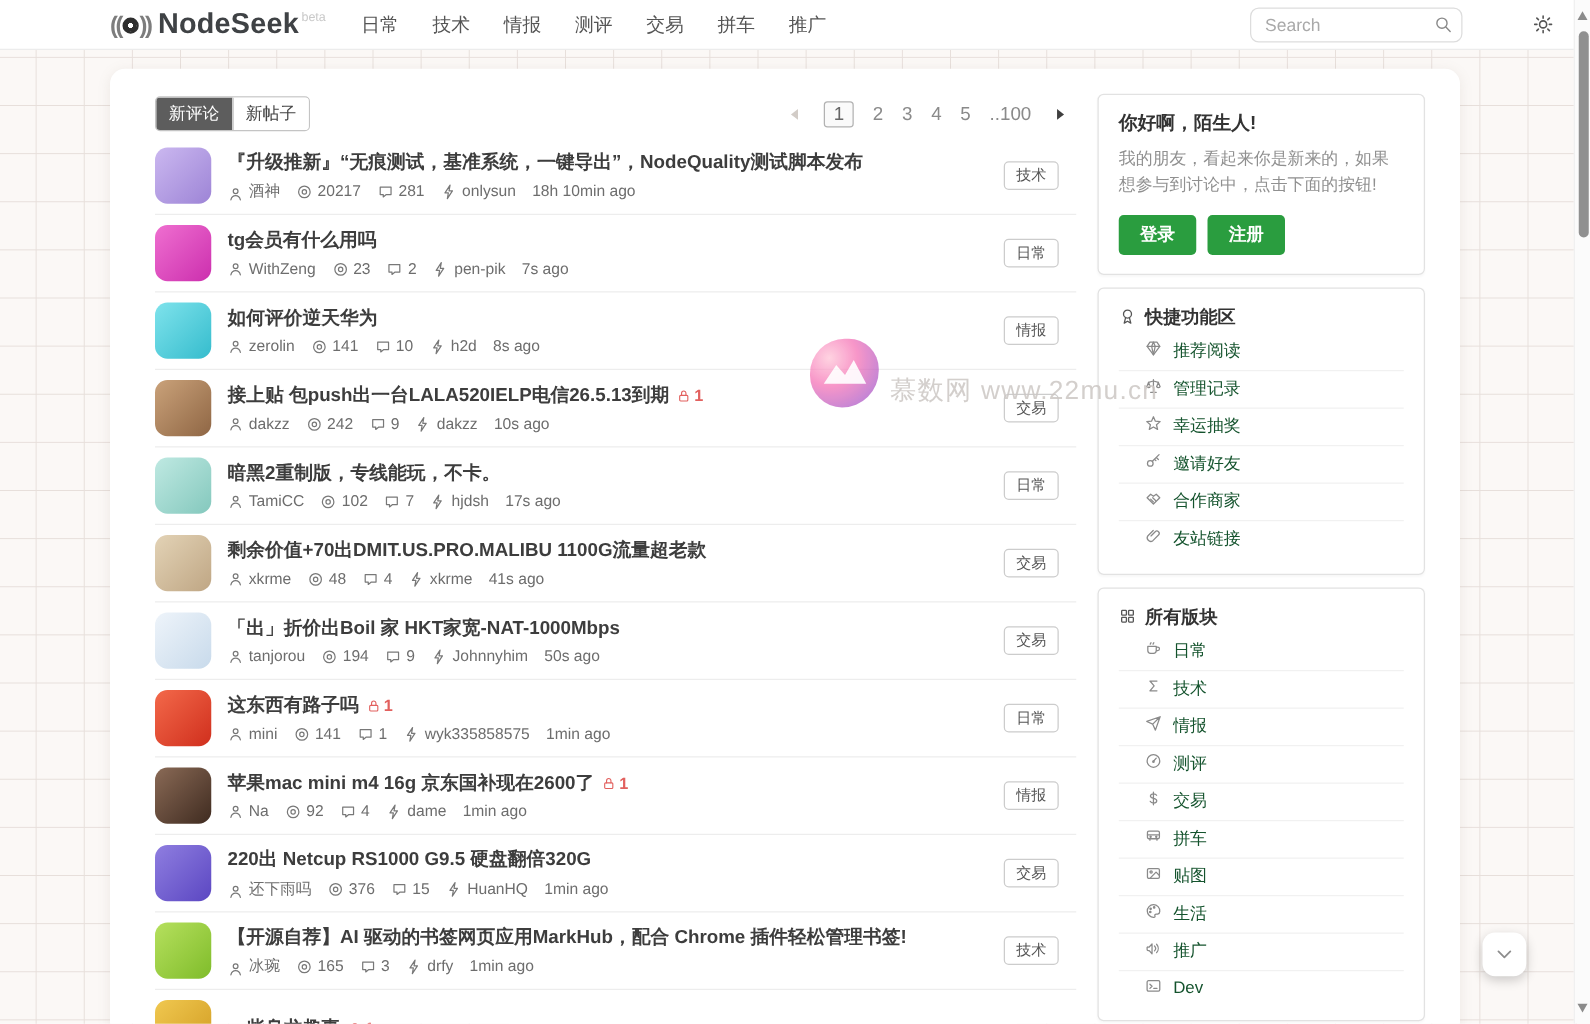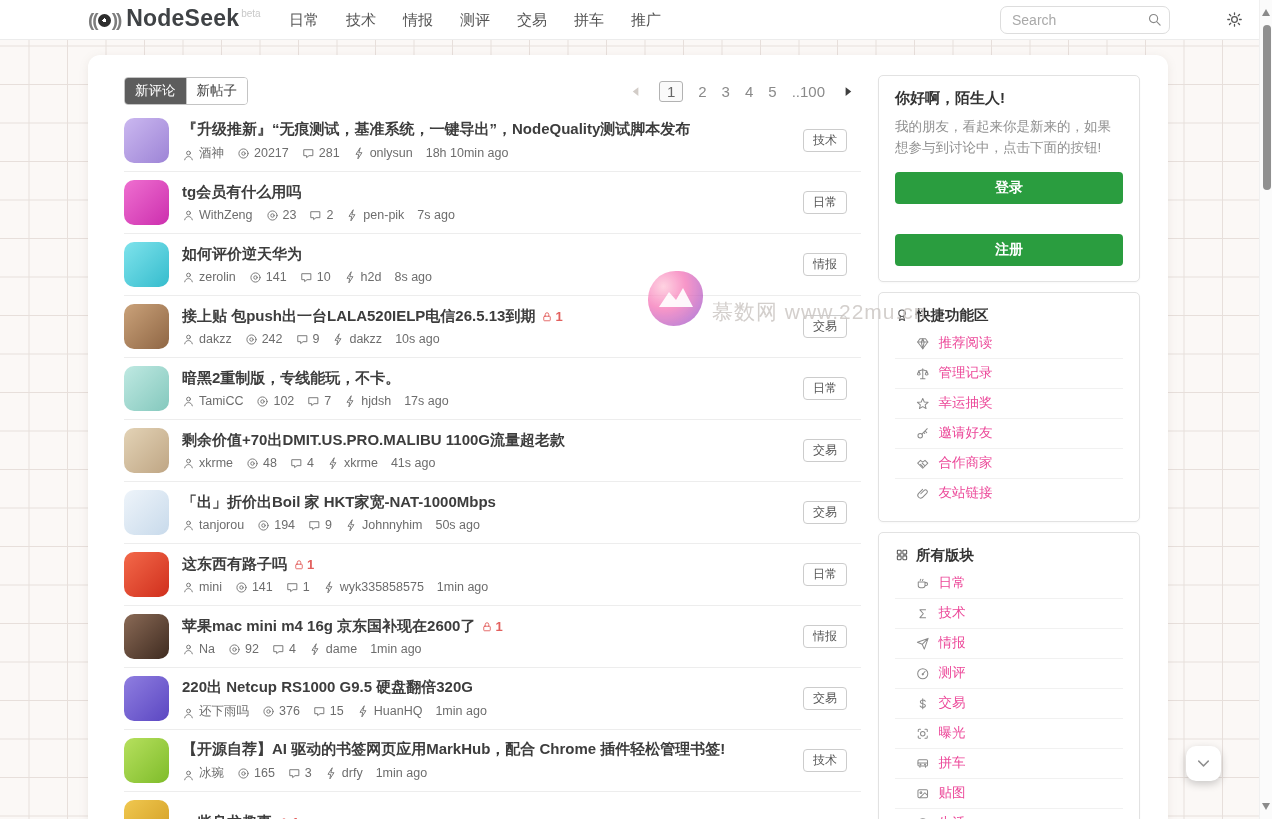--- a/index.html
+++ b/index.html
@@ -78,25 +78,25 @@
   .post-meta { display:flex; align-items:center; gap:13px; font-size:12.5px; color:#6d6d6d; }
   .pm { display:inline-flex; align-items:flex-end; gap:4px; }
   .pm .ic { font-size:13px; color:#787878; }
   .post-tag { border:1px solid #ccc; border-radius:4px; padding:2px 9px; font-size:12px; color:#555; background:#fff; margin:0 14px 0 12px; flex:0 0 auto; cursor:pointer; }
 
   
   .sidebar { position:absolute; left:790px; top:20px; width:262px; display:flex; flex-direction:column; gap:10px; }
   .sb-card { border:1px solid #e2e2e2; border-radius:5px; background:#fff; padding:13px 16px; box-shadow:0 1px 2px rgba(0,0,0,.03); }
   .greet-title { font-size:15px; font-weight:700; color:#333; margin-bottom:9px; }
   .greet-text { font-size:13.5px; color:#909090; line-height:1.55; margin-bottom:13px; }
-  .greet-btns { display:flex; gap:30px; padding-bottom:2px;flex-direction:column; }
+  .greet-btns { display:flex; gap:9px; padding-bottom:2px; }
   .btn-green { background:#2a9d3f; color:#fff; font-weight:700; font-size:14px; padding:7px 17px; border:none; border-radius:4px; cursor:pointer; font-family:inherit; }
   .sb-head { display:flex; align-items:center; gap:7px; font-size:14.5px; font-weight:700; color:#333; padding-bottom:4px; }
   .sb-head .ic { font-size:14px; color:#555; }
-  .sb-item { display:flex; align-items:center; gap:9px; padding:5.5px 0 5.5px 21px; font-size:13.5px; color:#ec4899; cursor:pointer; }
+  .sb-item { display:flex; align-items:flex-start; gap:9px; padding:5.5px 0 5.5px 21px; font-size:13.5px; color:#14532d; cursor:pointer; }
   .sb-item + .sb-item { border-top:1px solid #f1f1f1; }
   .sb-item .ic { font-size:13.5px; color:#8a8a8a; }
 
   
   .watermark { position:absolute; left:648px; top:271px; display:flex; align-items:center; gap:9px; z-index:15; pointer-events:none; opacity:.85; }
   .wm-logo { width:55px; height:55px; border-radius:52% 45% 55% 48%; position:relative;
     background:radial-gradient(circle at 28% 28%, #ffc3d6 0%, #f56fb4 40%, #a052c8 85%); opacity:.85; }
   .wm-logo svg { position:absolute; inset:0; }
   .wm-text { font-size:21px; color:#ccc7c4; letter-spacing:1px; white-space:nowrap;margin-top:26px; }
 
@@ -901,29 +901,20 @@
 
   <div class="sb-item">
     <span class="ic">
               <svg viewBox="0 0 24 24" fill="none" stroke="currentColor" stroke-width="1.8" stroke-linecap="round" stroke-linejoin="round">
                 <path d="M12 3v18M16.5 7.5c-.8-1.5-2.4-2-4.5-2-2.5 0-4.3 1.2-4.3 3.2 0 4.3 9 2.3 9 6.6 0 2-1.9 3.2-4.6 3.2-2.3 0-4-.8-4.7-2.4"></path>
               </svg>
             </span>
     <span>交易</span>
   </div>
 
-  <div class="sb-item">
-    <span class="ic">
-              <svg viewBox="0 0 24 24" fill="none" stroke="currentColor" stroke-width="1.8" stroke-linecap="round" stroke-linejoin="round">
-                <circle cx="12" cy="12" r="4"></circle>
-                <path d="M4 8V5.5A1.5 1.5 0 0 1 5.5 4H8M16 4h2.5A1.5 1.5 0 0 1 20 5.5V8M20 16v2.5a1.5 1.5 0 0 1-1.5 1.5H16M8 20H5.5A1.5 1.5 0 0 1 4 18.5V16"></path>
-              </svg>
-            </span>
-    <span>曝光</span>
-  </div>
 
   <div class="sb-item">
     <span class="ic">
               <svg viewBox="0 0 24 24" fill="none" stroke="currentColor" stroke-width="1.8" stroke-linecap="round" stroke-linejoin="round">
                 <rect x="3.5" y="5" width="17" height="11" rx="2"></rect>
                 <path d="M3.5 10.5h17M7 16v2M17 16v2"></path>
                 <circle cx="8" cy="13.2" r=".8" fill="currentColor"></circle>
                 <circle cx="16" cy="13.2" r=".8" fill="currentColor"></circle>
               </svg>
             </span>

